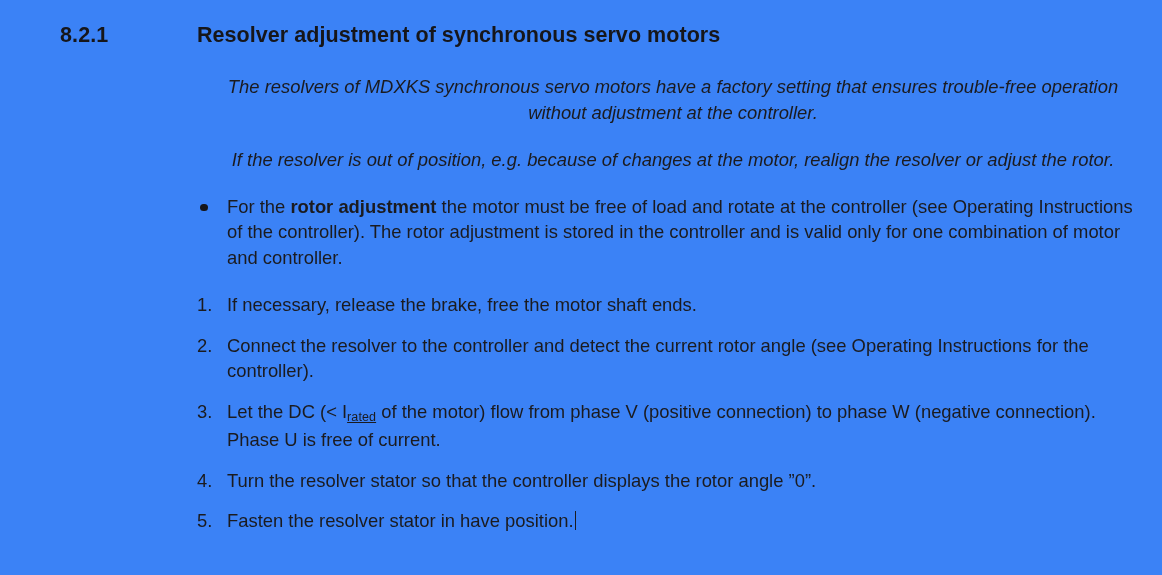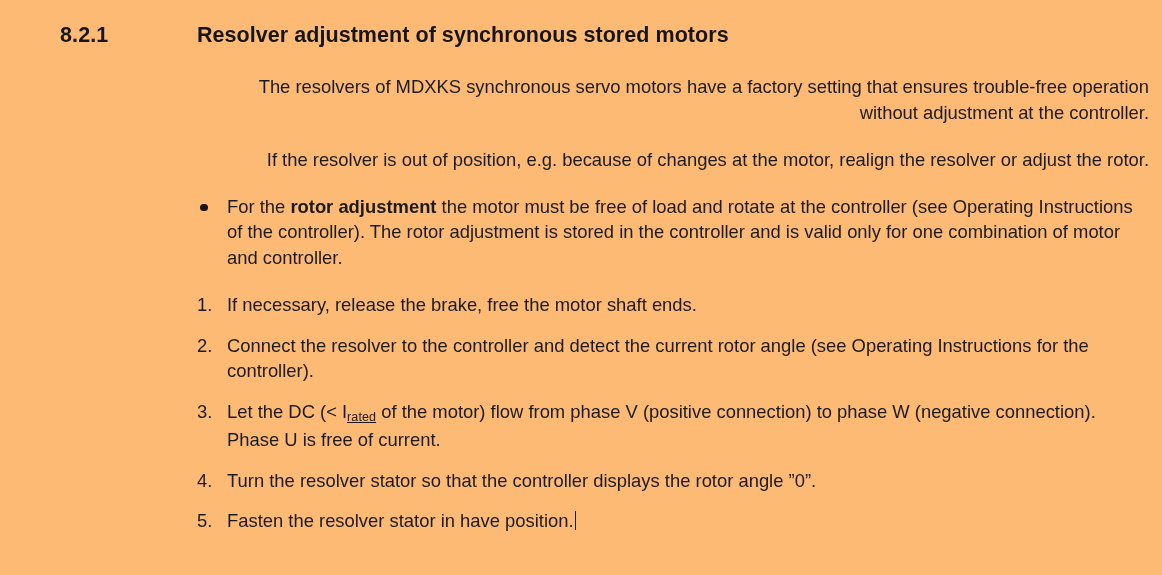--- a/index.html
+++ b/index.html
@@ -13,21 +13,21 @@
     font-family: "Liberation Sans", sans-serif;
     color: #1b1b1f;
     -webkit-font-smoothing: antialiased;
   }
 
   #page {
     position: relative;
     width: 1162px;
     height: 575px;
     overflow: hidden;
-    background: #fdba74;
+    background: #3b82f6;
   }
 
   
   .heading-row {
     position: absolute;
     left: 0;
     top: 23px;
     width: 1162px;
     height: 34px;
   }
@@ -58,21 +58,22 @@
     left: 197px;
     top: 74px;
     width: 952px;
   }
 
   .para {
     font-size: 18.4px;
     line-height: 25.5px;
     color: #1b1b1f;
     margin: 0 0 22px 0;
-    text-align: right;
+    text-align: center;
+    font-style: italic;
   }
   .para.p2 { margin-bottom: 21px; margin-top: 12px; }
 
   
   .bullet-item {
     position: relative;
     padding-left: 30px;
     font-size: 18.4px;
     line-height: 25.5px;
     color: #1b1b1f;
@@ -128,21 +129,21 @@
     margin-left: 1px;
   }
 </style>
 </head>
 <body>
 
 <div id="page">
 
   <div class="heading-row">
     <div class="section-number">8.2.1</div>
-    <div class="section-title">Resolver adjustment of synchronous stored motors</div>
+    <div class="section-title">Resolver adjustment of synchronous servo motors</div>
   </div>
 
   <div class="body-col">
 
     <p class="para p1">The resolvers of MDXKS synchronous servo motors have a factory setting that ensures trouble-free operation without adjustment at the controller.</p>
 
     <p class="para p2">If the resolver is out of position, e.g. because of changes at the motor, realign the resolver or adjust the rotor.</p>
 
     <div class="bullet-item first">
       <span class="dot"></span>

